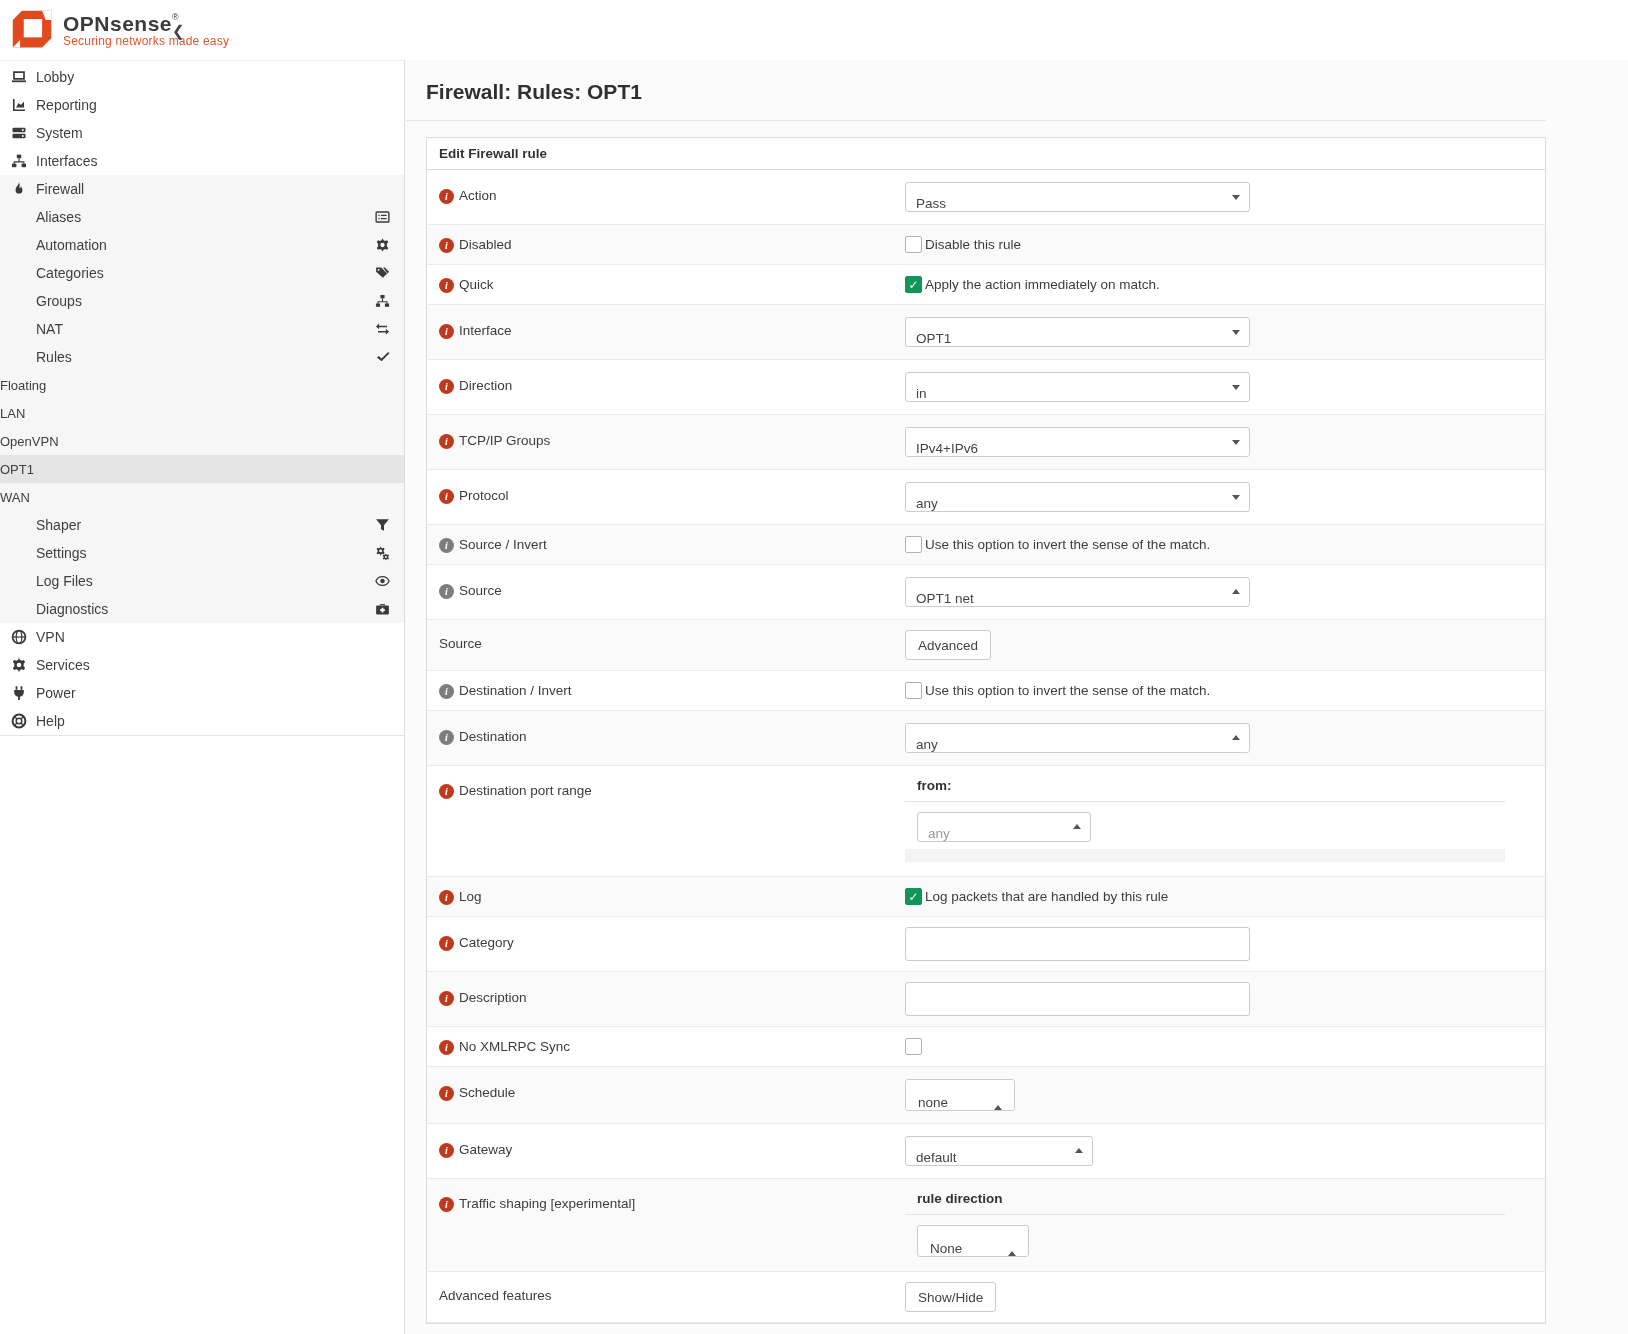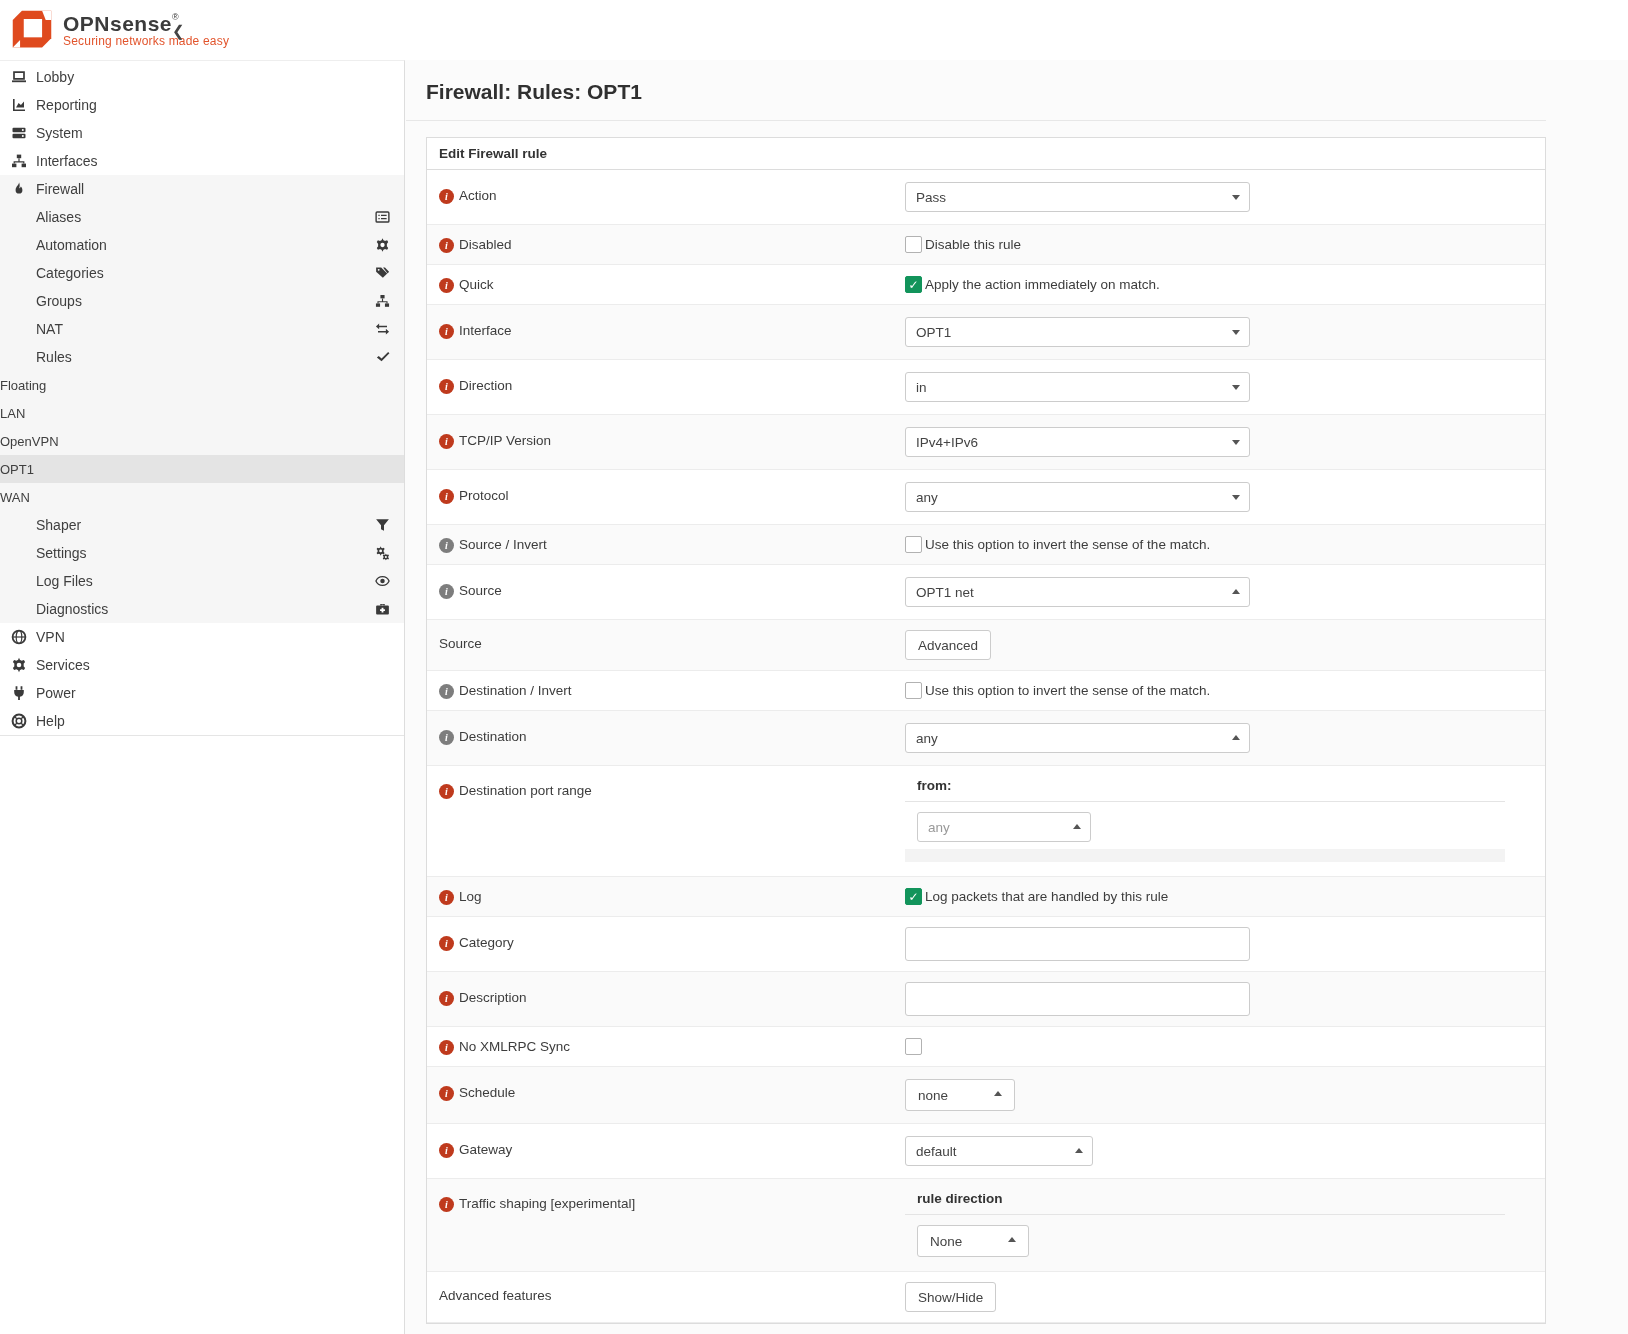--- a/index.html
+++ b/index.html
@@ -49,21 +49,21 @@
   .r-btn    { padding:10px 0; } .r-btn .frow-label { padding-top:6px; }
   .r-input  { padding:10px 0; } .r-input .frow-label { padding-top:8px; }
   .r-group  { padding:12px 0 14px 0; } .r-group .frow-label { padding-top:5px; }
   .info-dot { width:15px; height:15px; border-radius:50%; margin-right:5px; flex:0 0 15px;
     color:#fff; font-size:10px; font-weight:700; font-family:"Liberation Serif",serif;
     font-style:italic; display:inline-flex; align-items:center; justify-content:center;
     margin-top:1px; cursor:pointer; }
   .info-red { background:#bf3a1d; } .info-gray { background:#7d7d7d; }
   
   .sel { position:relative; height:30px; background:#fff; border:1px solid #ccc;
-    border-radius:3px; font-size:13.5px; color:#444; display:flex; align-items:center;
+    border-radius:3px; font-size:13.5px; color:#444; display:flex; align-items:flex-end;
     padding:0 24px 0 10px; cursor:pointer; }
   .sel.w-wide { width:345px; } .sel.w-medium { width:188px; } .sel.w-port { width:174px; }
   .sel.w-compact { width:auto; display:inline-flex; padding:0 12px; height:32px;gap:36px; }
   .sel.muted { color:#999; }
   .caret { position:absolute; right:9px; top:50%; width:0; height:0;
     border-left:4.5px solid transparent; border-right:4.5px solid transparent; }
   .caret.down { border-top:5px solid #555; margin-top:-2px; }
   .caret.up { border-bottom:5px solid #555; margin-top:-3px; }
   .sel.w-compact .caret { position:static; margin-left:10px; }
   .btn { display:inline-flex; align-items:center; height:30px; padding:0 12px;
@@ -362,21 +362,21 @@
           <div class="frow-control">
             <div class="sel w-wide">
               <span>in</span>
               <span class="caret down"></span>
             </div>
           </div>
         </div>
         <div class="frow r-select striped">
           <div class="frow-label">
             <span class="info-dot info-red">i</span>
-            <span>TCP/IP Version</span>
+            <span>TCP/IP Groups</span>
           </div>
           <div class="frow-control">
             <div class="sel w-wide">
               <span>IPv4+IPv6</span>
               <span class="caret down"></span>
             </div>
           </div>
         </div>
         <div class="frow r-select">
           <div class="frow-label">

